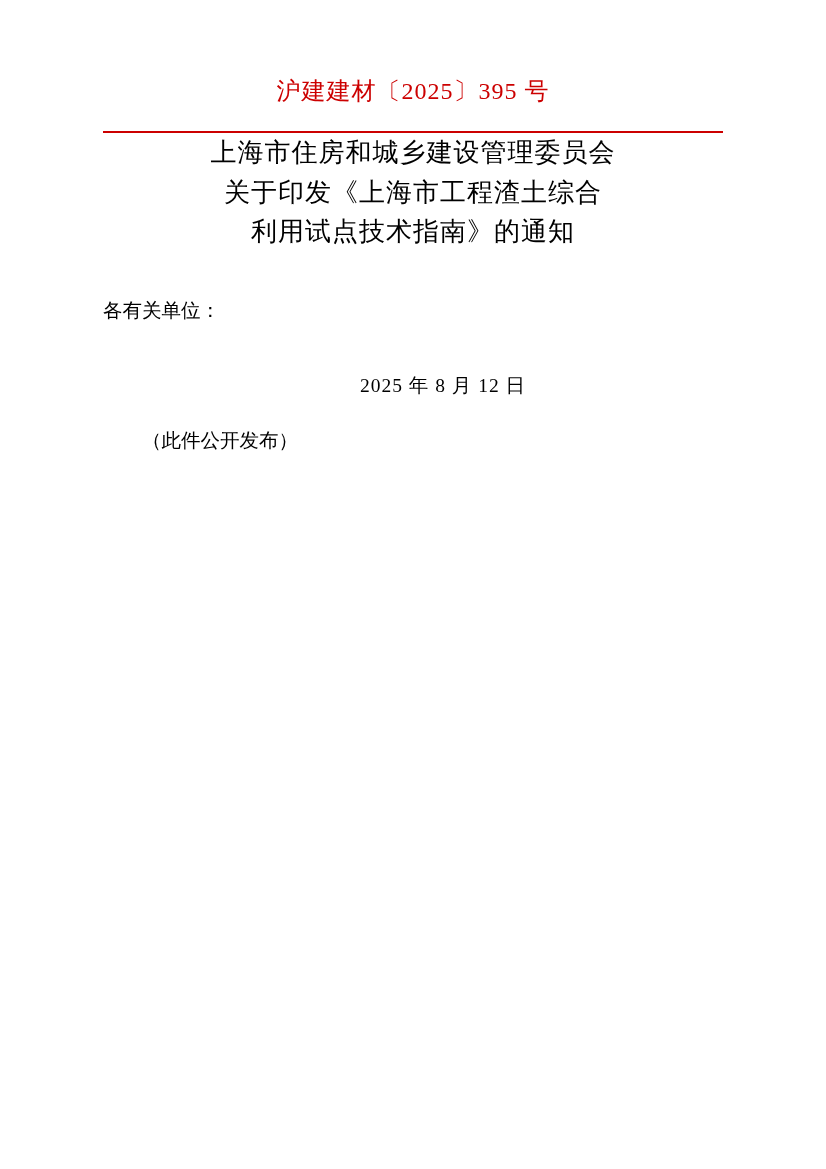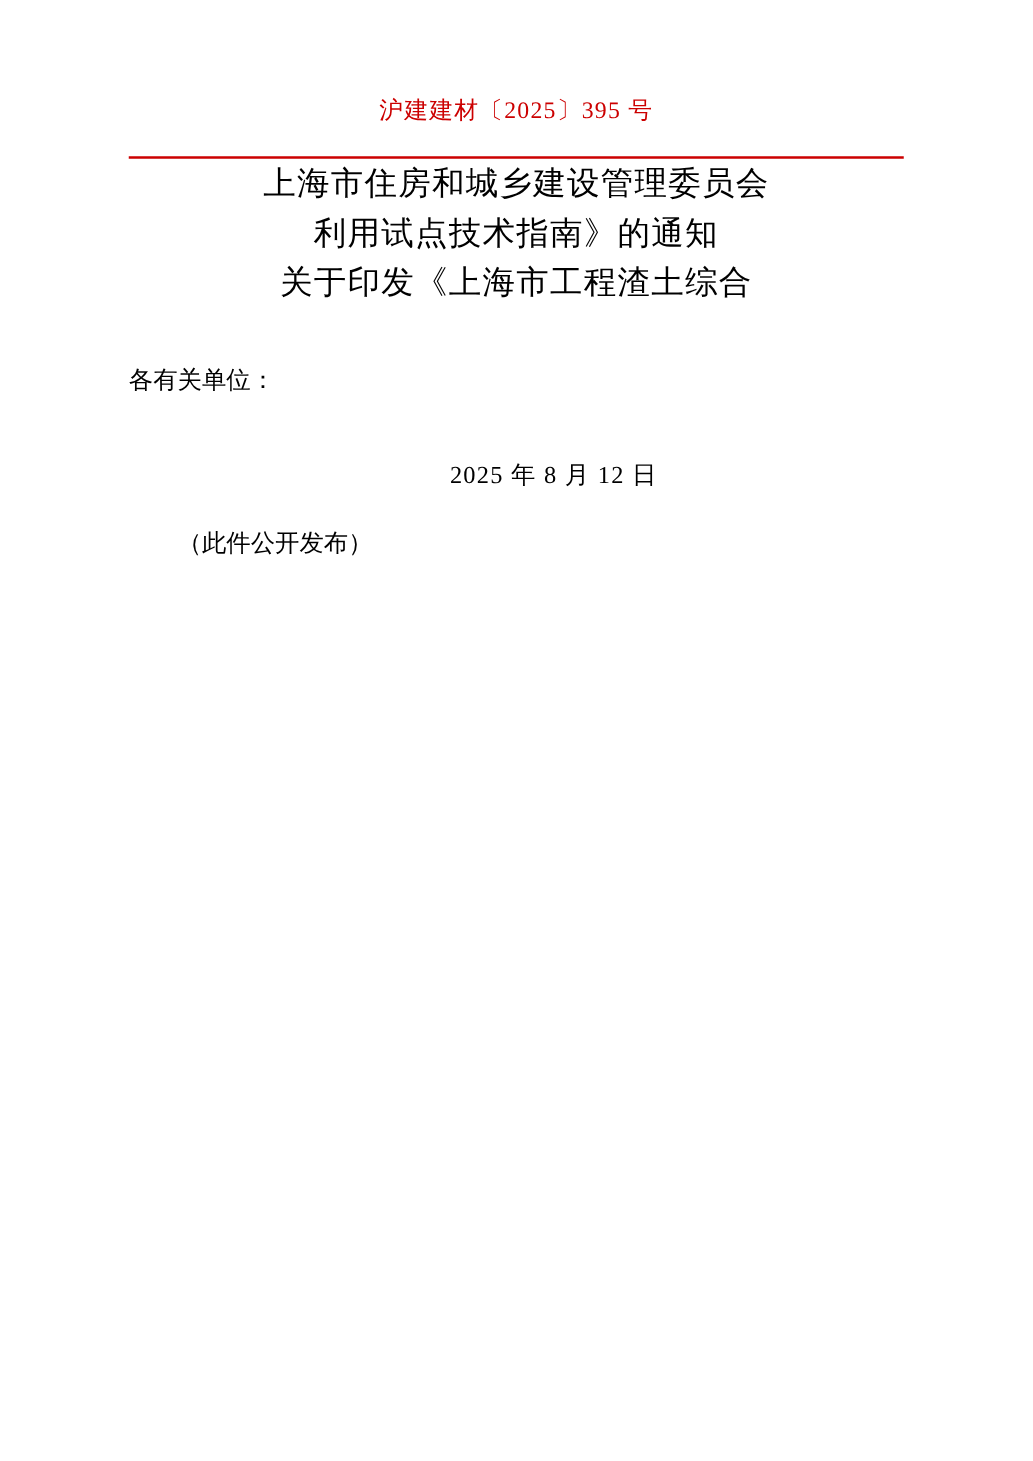--- a/index.html
+++ b/index.html
@@ -25,21 +25,21 @@
     color: #cc0000;
     font-size: 31px;
     font-weight: bold;
     letter-spacing: 1px;
     margin-top: 200px;
     font-family: "Liberation Serif", "DejaVu Serif", serif;
   }
   .doc-number {
     text-align: center;
     color: #cc0000;
-    font-size: 19px;
+    font-size: 24px;
     margin-top: 75px;
     letter-spacing: 1px;
   }
   .red-rule {
     width: 620px;
     height: 2px;
     background: #cc0000;
     margin: 24px auto 0 auto;
   }
   .title-block {
@@ -89,22 +89,22 @@
 
 <div class="page">
 
 
   <div class="doc-number">沪建建材〔2025〕395 号</div>
 
   <div class="red-rule"></div>
 
   <div class="title-block">
     <div>上海市住房和城乡建设管理委员会</div>
+    <div>关于印发《上海市工程渣土综合</div>
     <div>利用试点技术指南》的通知</div>
-    <div>关于印发《上海市工程渣土综合</div>
   </div>
 
   <div class="body-block">
     <div class="salutation">各有关单位：</div>
   </div>
 
   <div class="date-line">2025 年 8 月 12 日</div>
 
   <div class="publish-note">（此件公开发布）</div>
 

